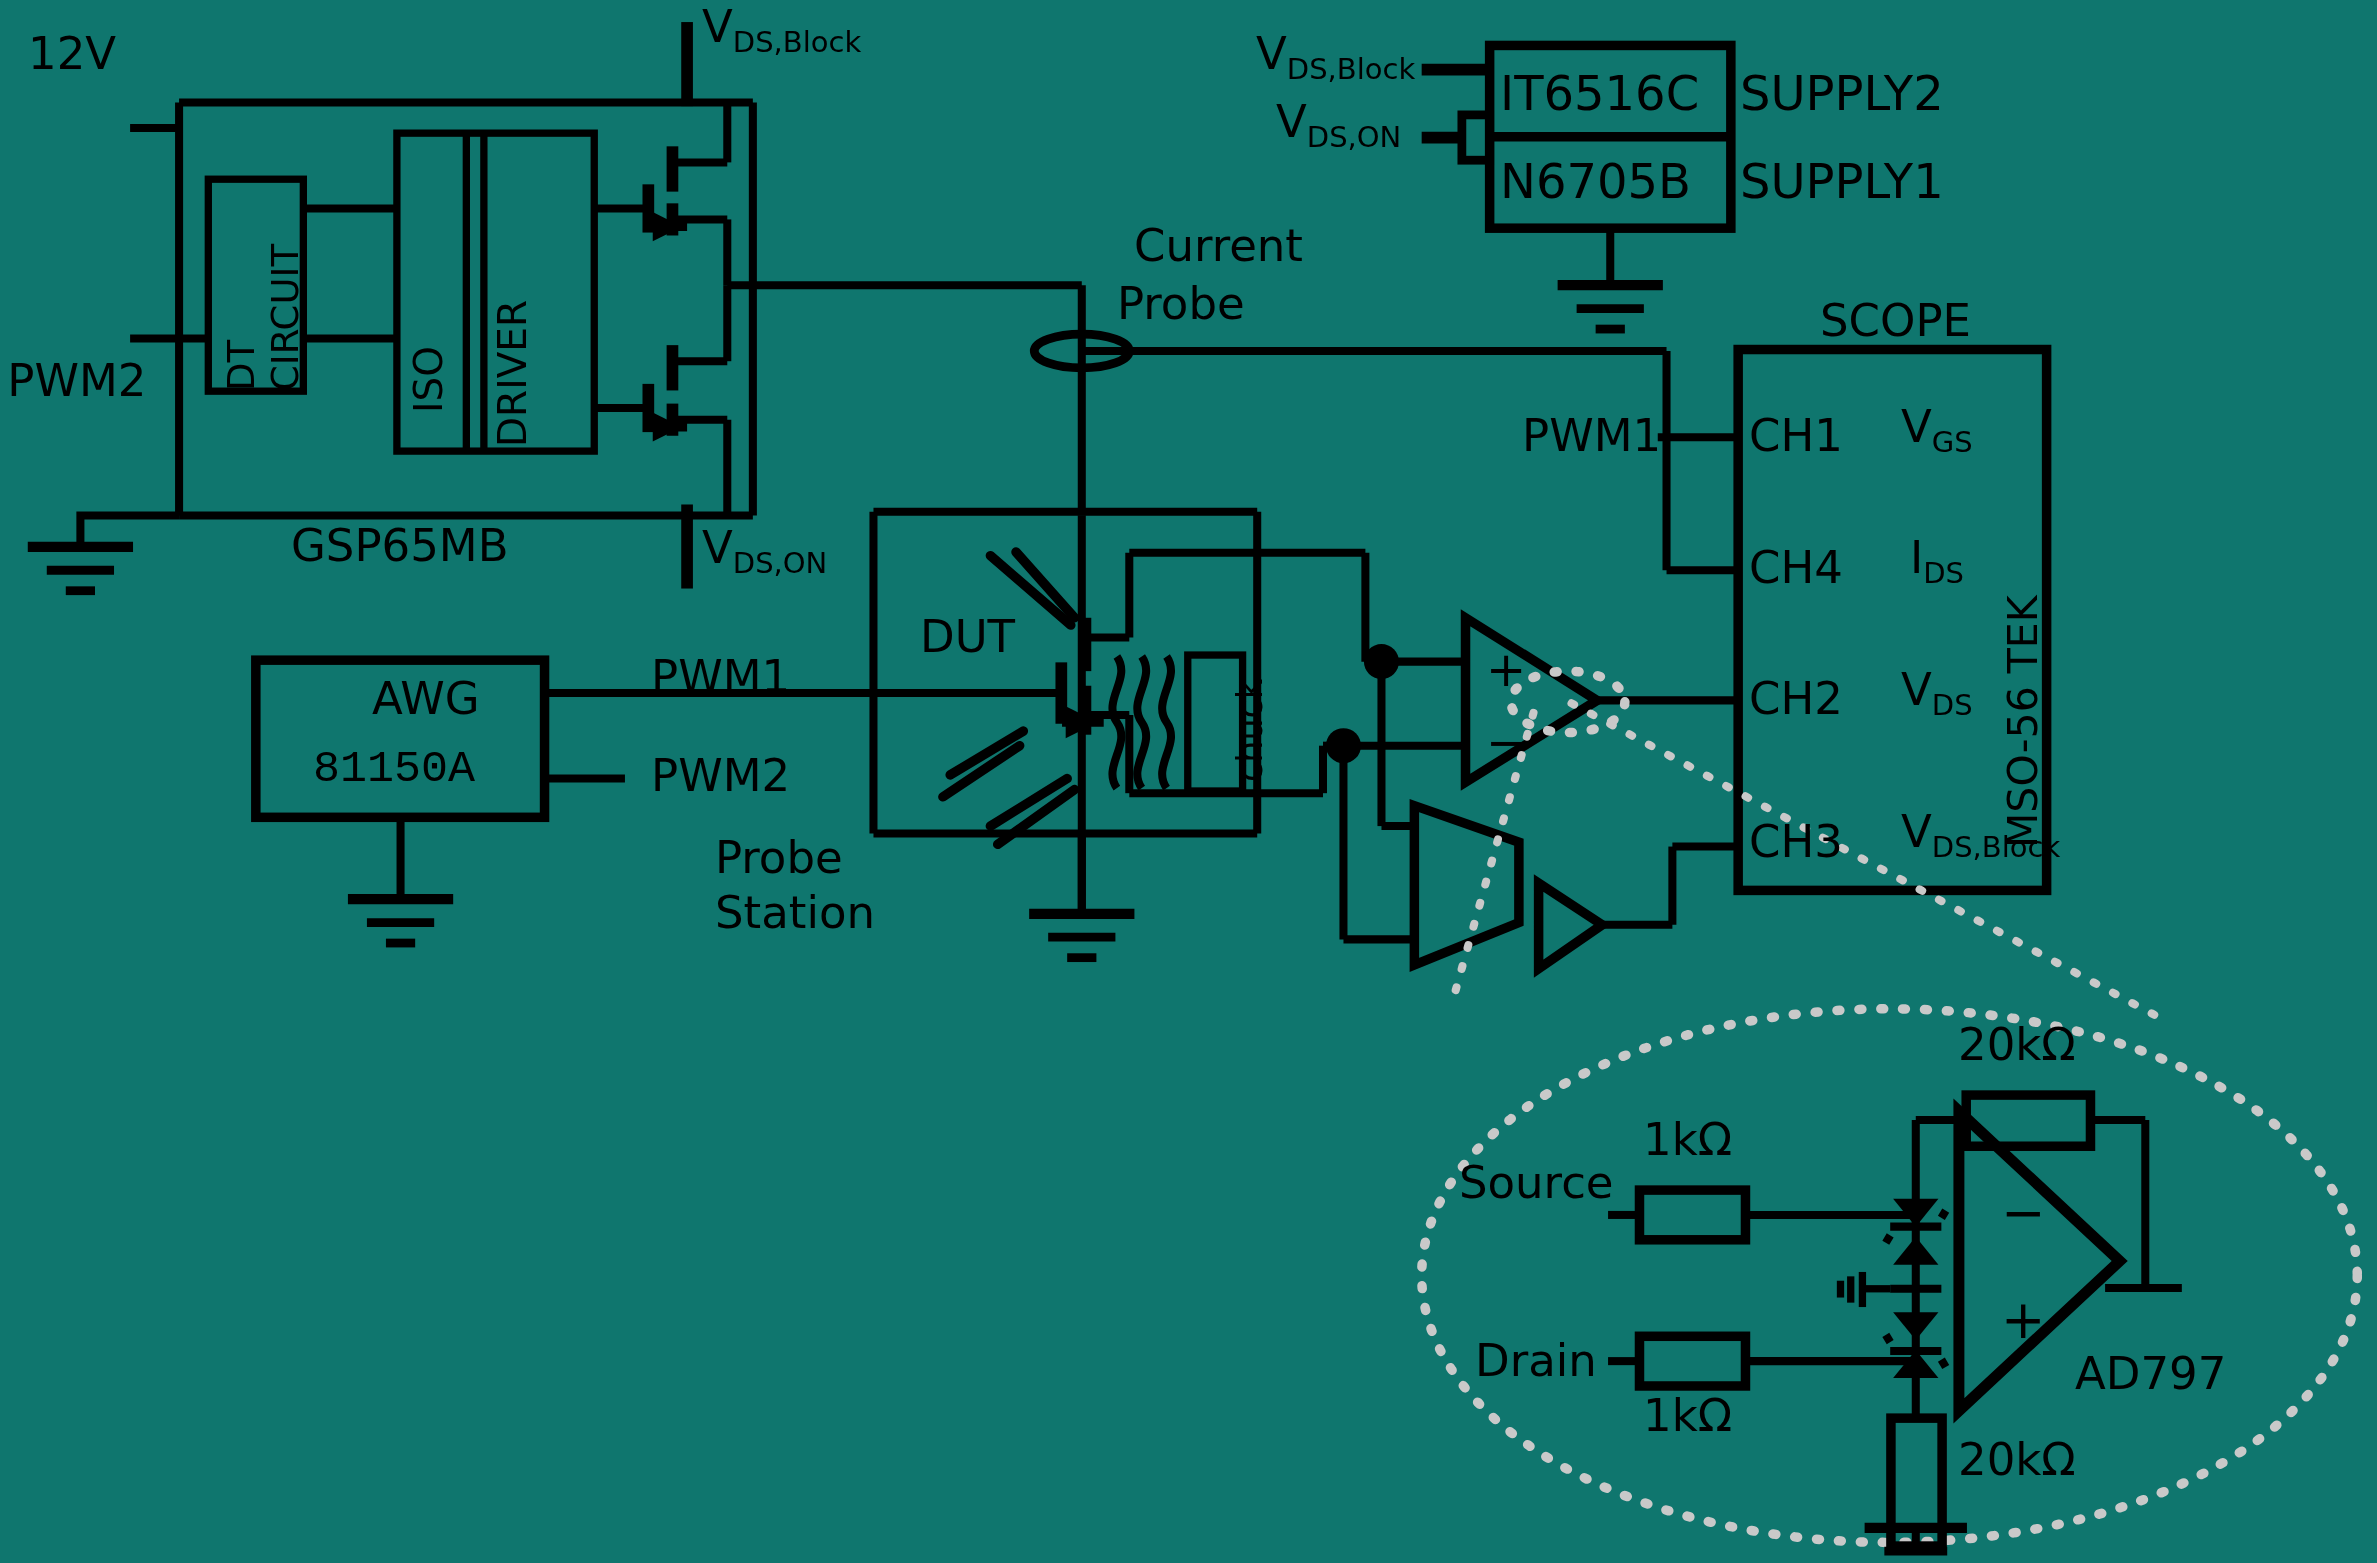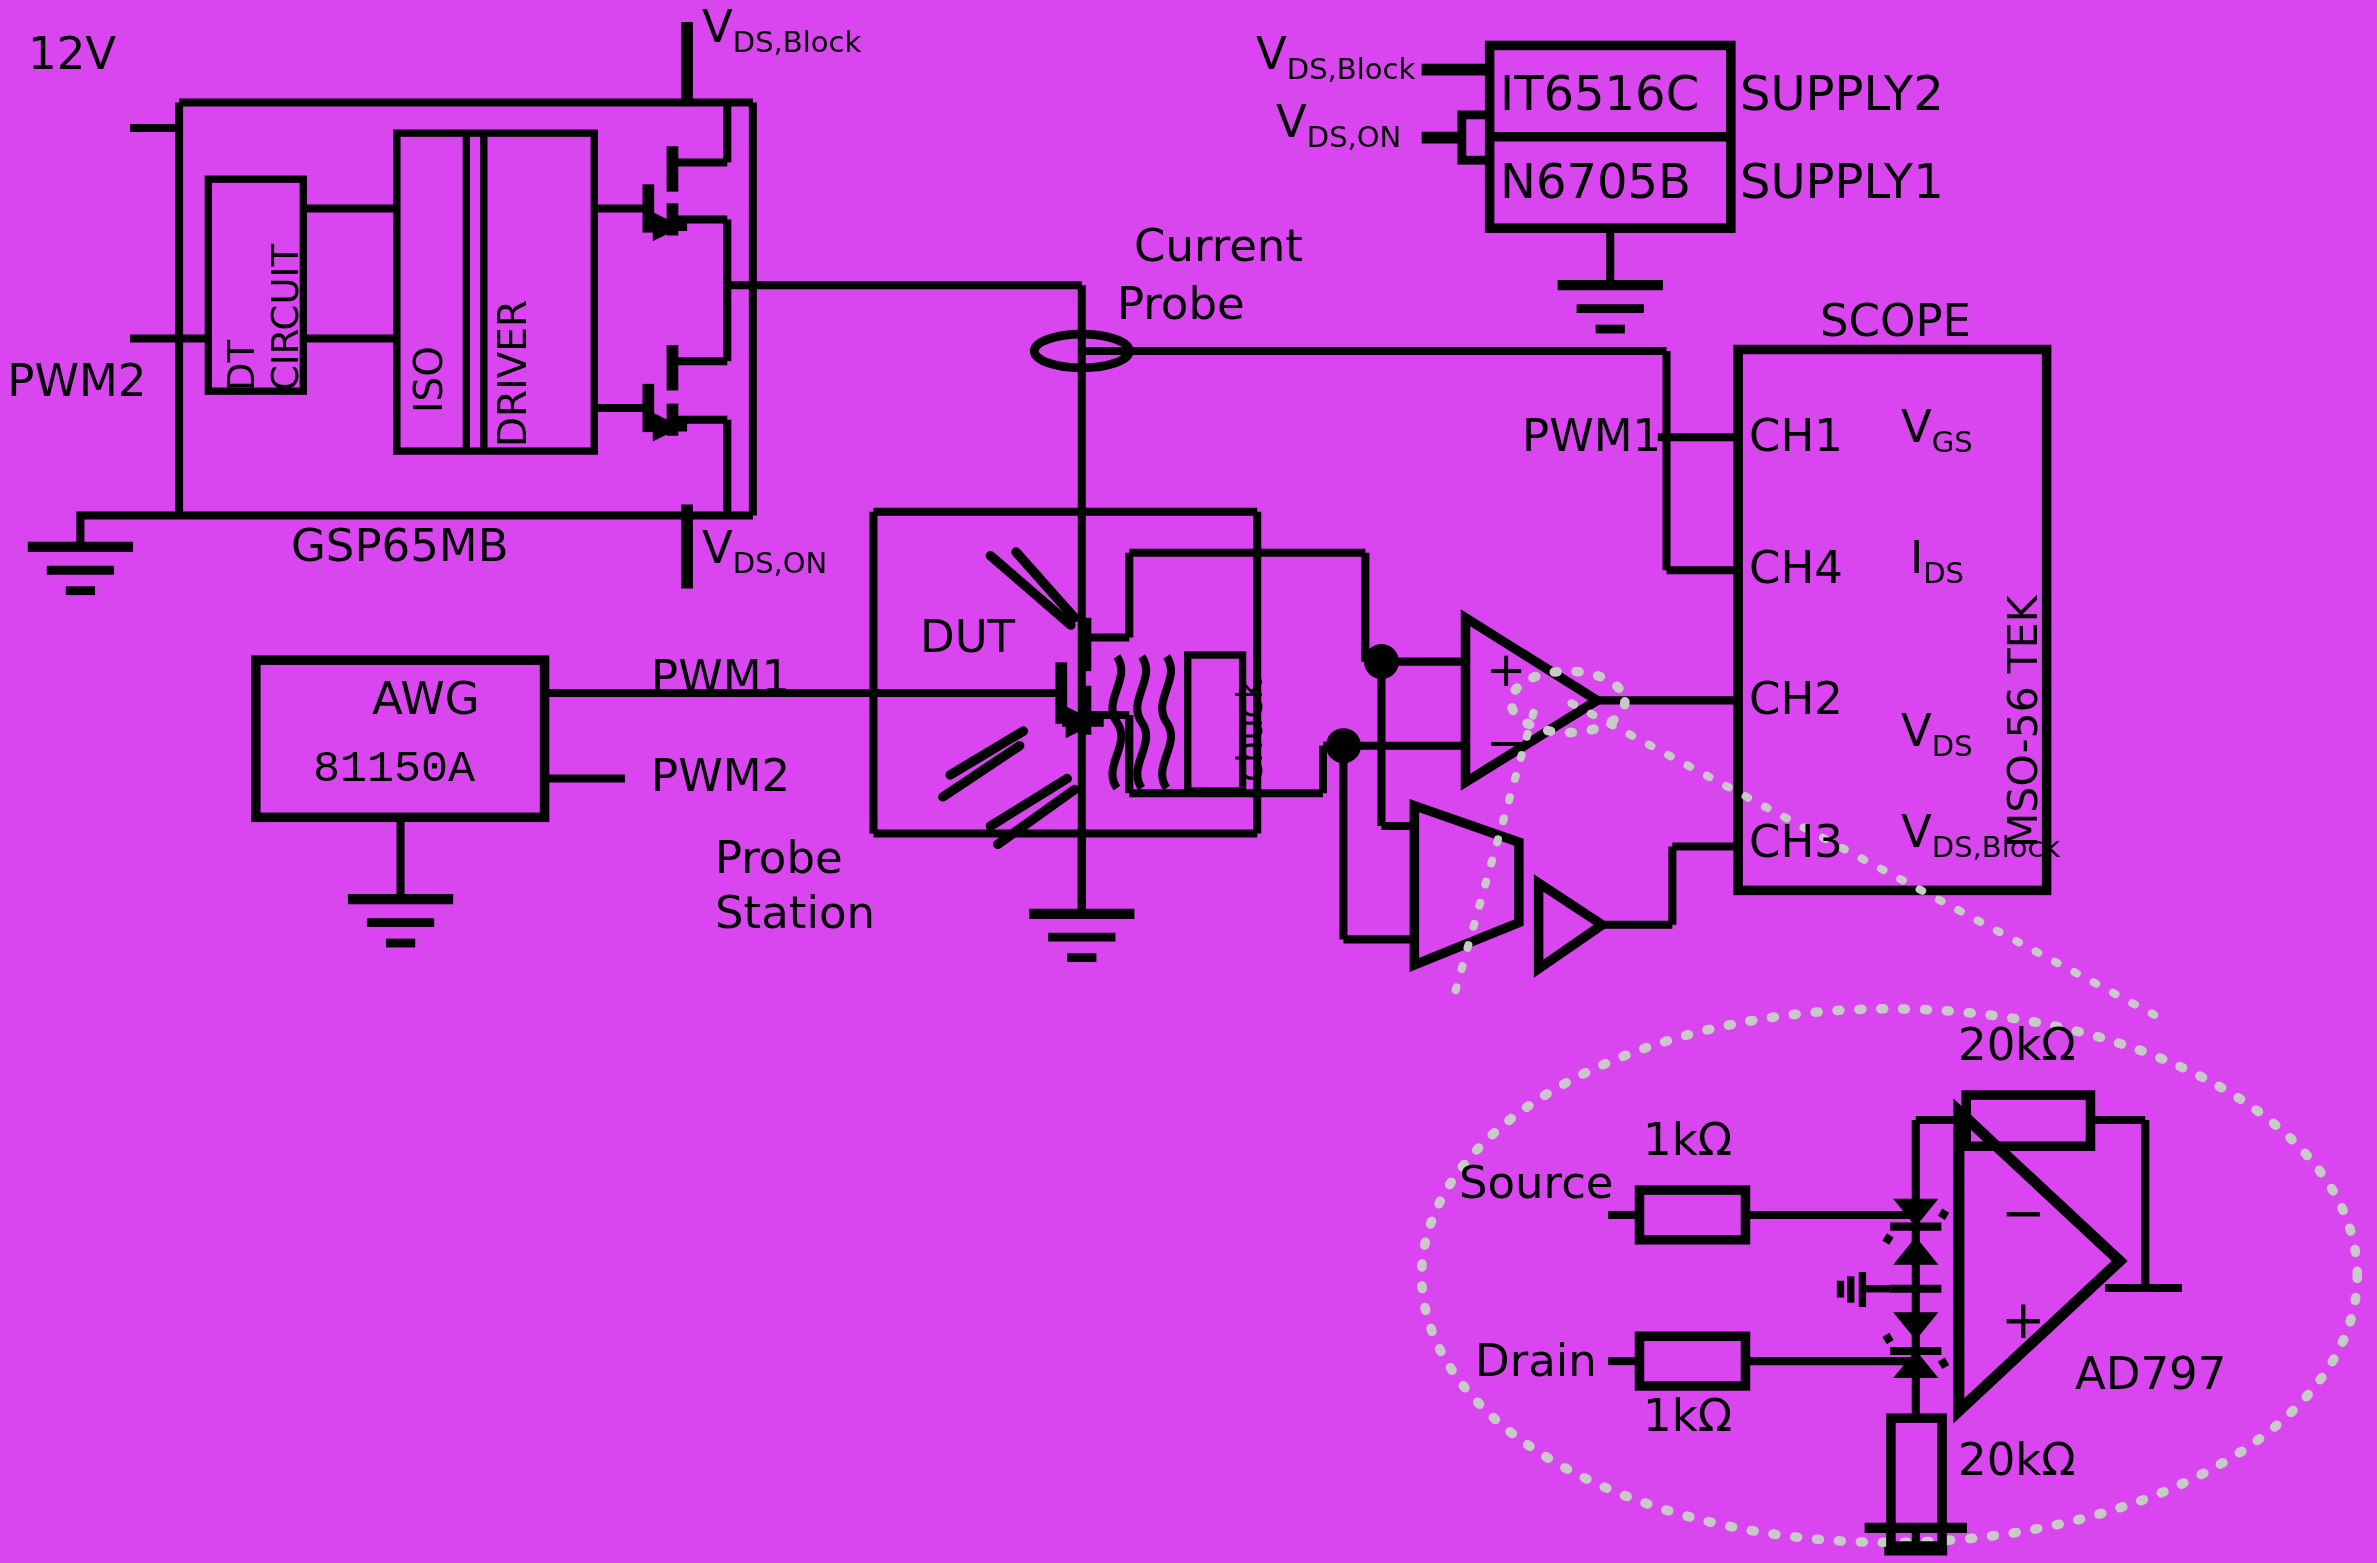--- a/index.html
+++ b/index.html
@@ -1,19 +1,19 @@
 <!DOCTYPE html>
 <html style="font-size:11.7px"><head>
 <meta charset="utf-8">
 <style>
   html,body{margin:0;padding:0;background:#fff;}
   #root{
     position:relative;
     width:2377px;height:1563px;
-    background:#d946ef;
+    background:#0f766e;
     font-family:"DejaVu Sans", sans-serif;
     overflow:hidden;
   }
   svg.canvas{position:absolute;left:0;top:0;width:2377px;height:1563px;}
   .lbl{
     position:absolute;
     font-family:"DejaVu Sans", sans-serif;
     color:#000;
     white-space:nowrap;
     line-height:1;
@@ -345,21 +345,21 @@
   <div class="lbl" style="left:1901px;top:404px;">
     <span class="big">V</span><span class="sub" style="position:relative;top:10.2px;">GS</span>
   </div>
 
   <div class="lbl big" style="left:1749px;top:545px;">CH4</div>
   <div class="lbl" style="left:1910px;top:535px;">
     <span class="big">I</span><span class="sub" style="position:relative;top:10.2px;">DS</span>
   </div>
 
   <div class="lbl big" style="left:1749px;top:676px;">CH2</div>
-  <div class="lbl" style="left:1901px;top:667px;margin-top:41px;">
+  <div class="lbl" style="left:1901px;top:667px;">
     <span class="big">V</span><span class="sub" style="position:relative;top:10.2px;">DS</span>
   </div>
 
   <div class="lbl big" style="left:1749px;top:819px;">CH3</div>
   <div class="lbl" style="left:1901px;top:809px;">
     <span class="big">V</span><span class="sub" style="position:relative;top:10.2px;">DS,Block</span>
   </div>
 
   <div class="lbl" style="left:2003px;top:848px;width:453px;height:51px;transform:rotate(-90deg);transform-origin:0 0;font-size:41px;">MSO-56 TEK</div>
 

